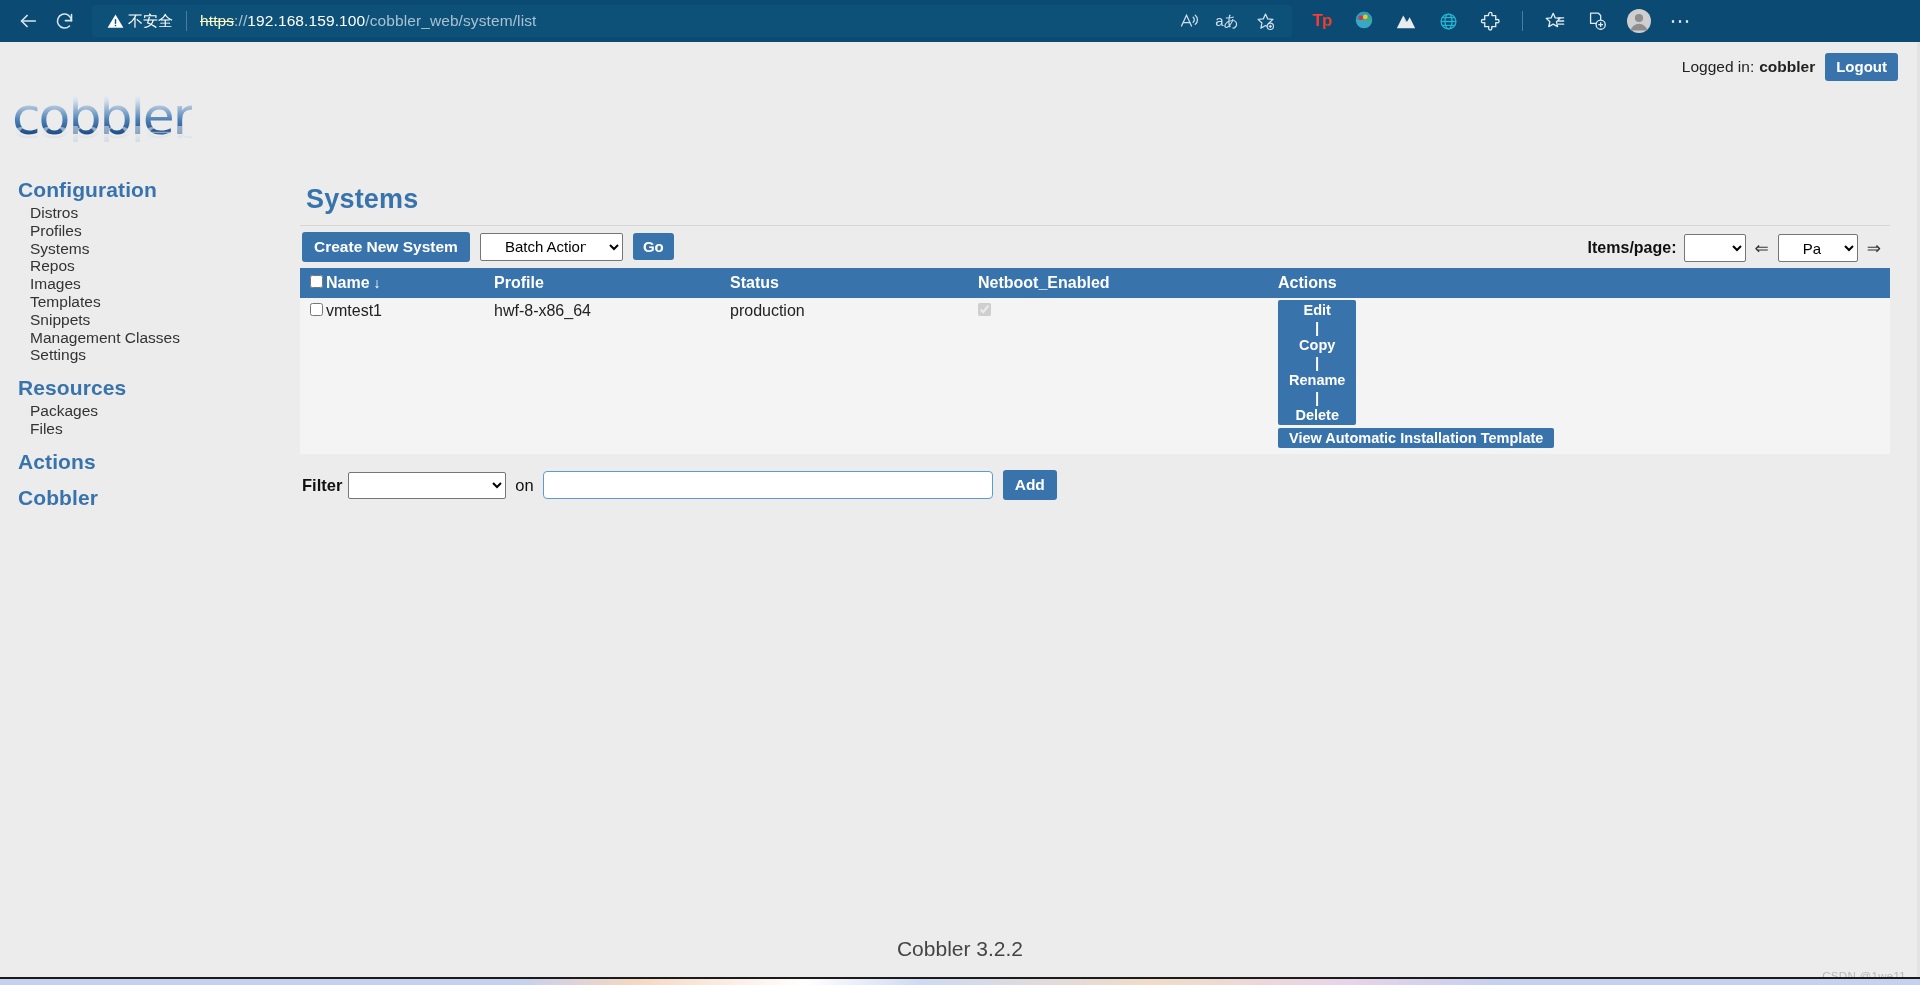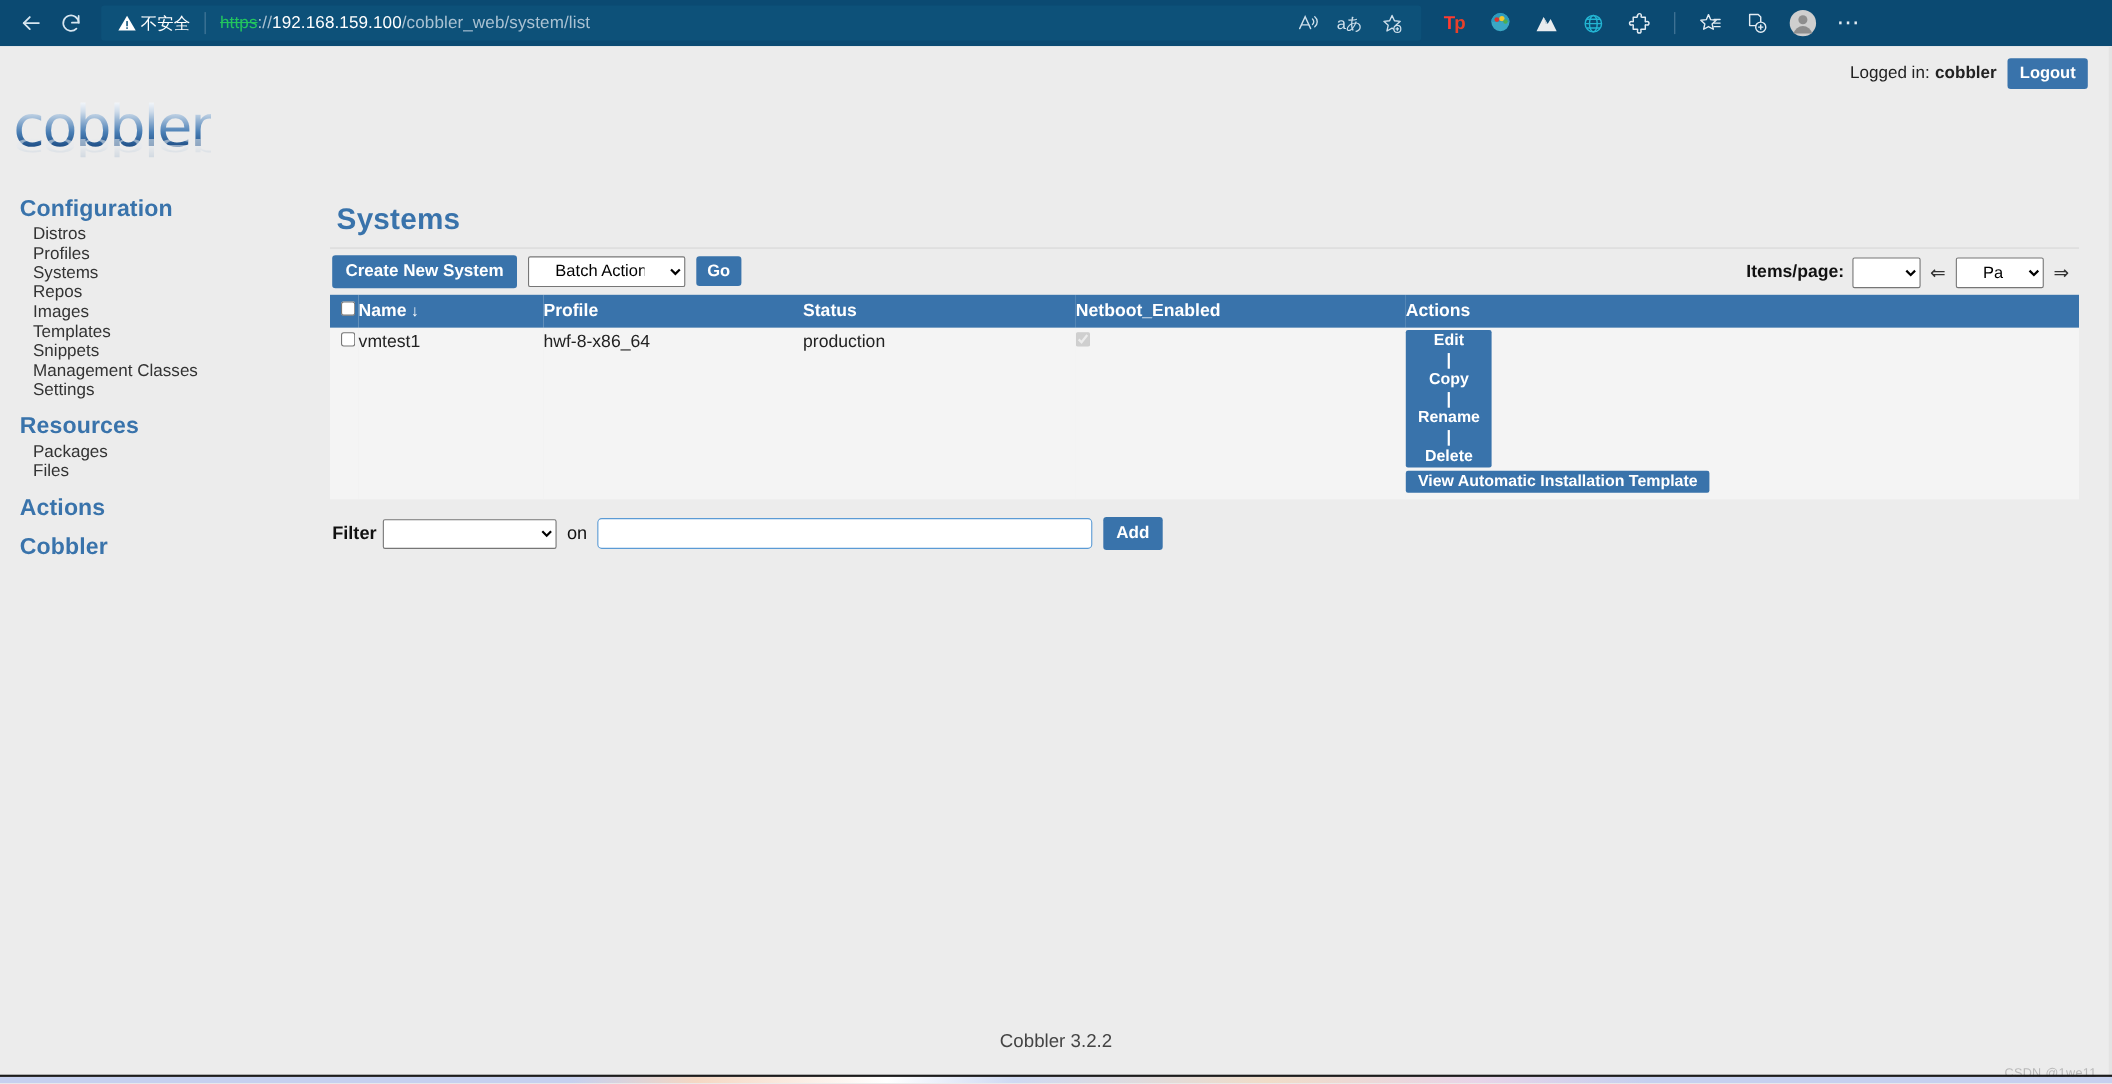--- a/index.html
+++ b/index.html
@@ -50,21 +50,21 @@
     width: 1px; height: 20px;
     background: #4b7c9c;
     margin: 0 13px;
   }
   #url-text {
     font-size: 15.5px;
     color: #b9cddc;
     white-space: nowrap;
     letter-spacing: 0.1px;
   }
-  #url-text .scheme { text-decoration: line-through; color: #22c55e; }
+  #url-text .scheme { text-decoration: line-through; color: #fef9c3; }
   #url-text .host { color: #ffffff; }
   #url-text .path { color: #a9c1d2; }
 
   #url-right-icons {
     margin-left: auto;
     display: flex; align-items: center; gap: 4px;
     padding-right: 4px;
   }
   .chrome-icon {
     width: 34px; height: 30px;
@@ -339,21 +339,21 @@
     font-family: "Liberation Sans", sans-serif;
     cursor: pointer;
   }
 
   
   #footer {
     position: absolute;
     left: 0; right: 0;
     top: 895px;
     text-align: center;
-    font-size: 17px;
+    font-size: 21px;
     color: #444;
   }
   #watermark {
     position: absolute;
     right: 14px;
     top: 928px;
     font-size: 11.5px;
     color: #b9b9b9;
     letter-spacing: 0.3px;
   }

